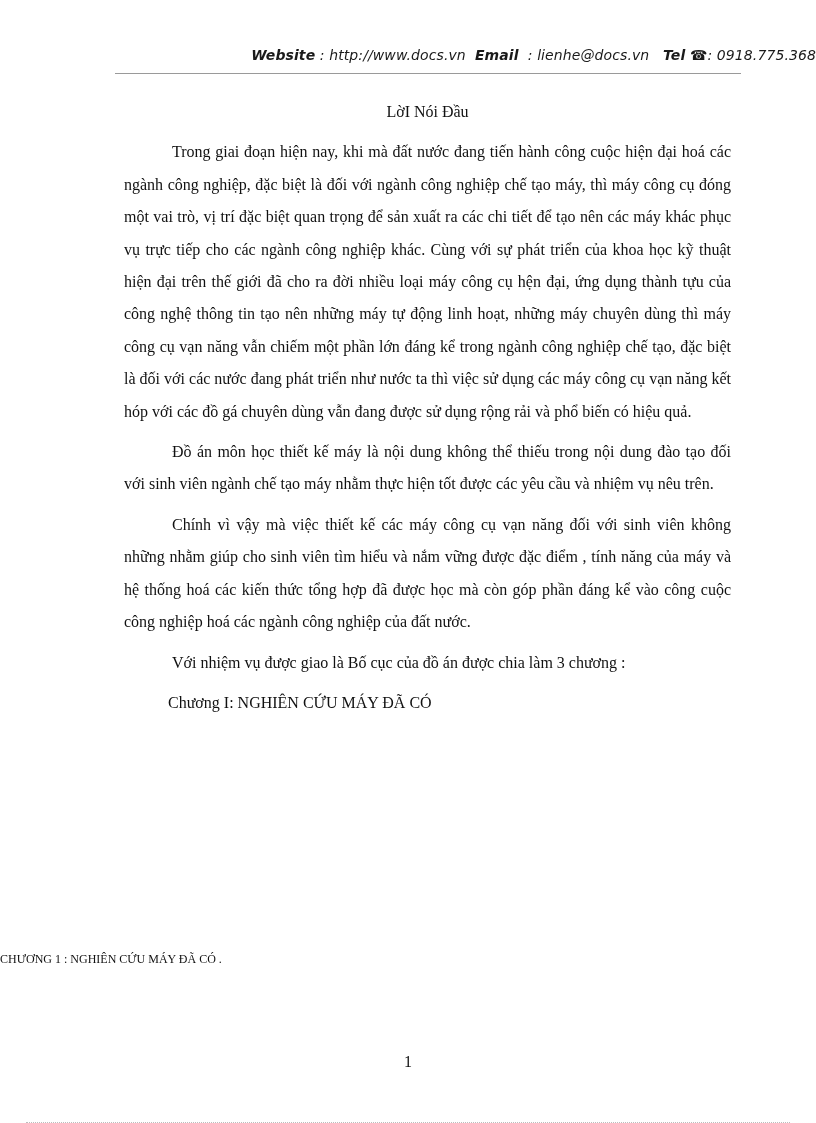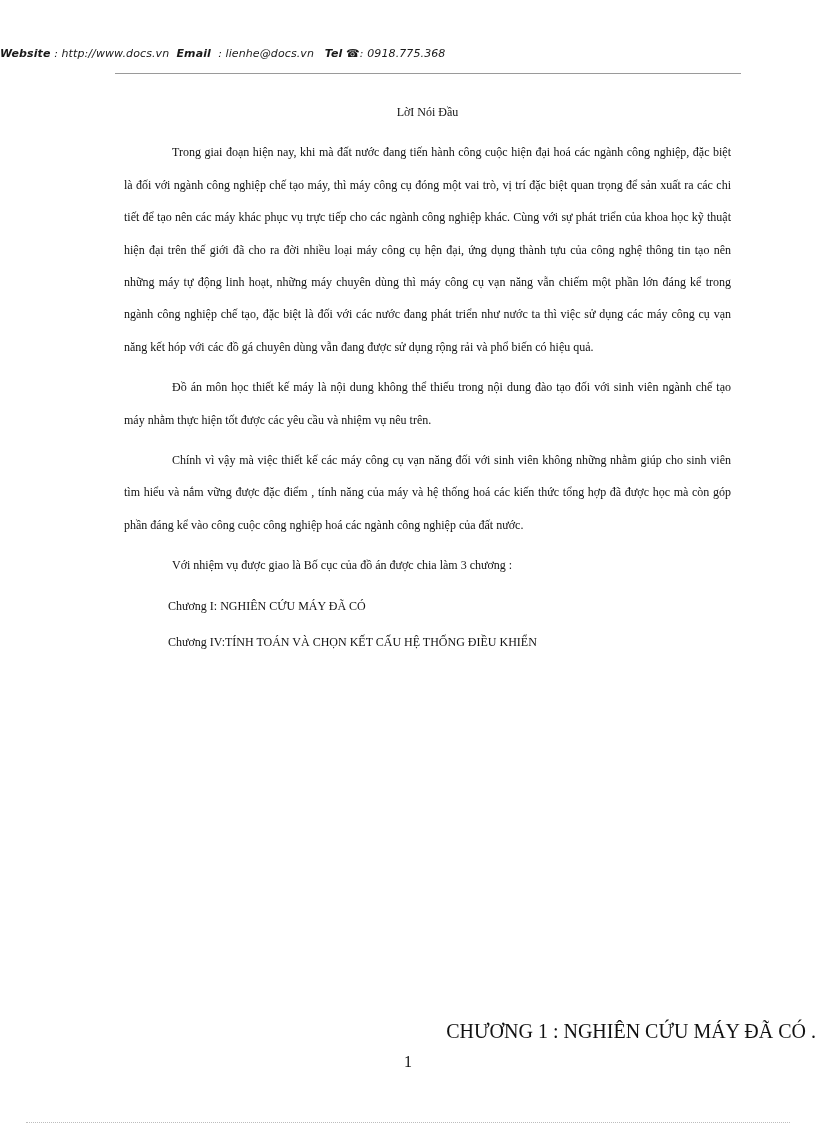--- a/index.html
+++ b/index.html
@@ -1,43 +1,43 @@
 <!DOCTYPE html>
 <html><head>
   <meta charset="utf-8">
   <style>
     html, body { margin: 0; padding: 0; background: #ffffff; }
     body { width: 816px; height: 1123px; position: relative; overflow: hidden; }
     .header {
       position: absolute; left: 0; right: 0; top: 47px;
-      text-align: left;
+      text-align: right;
       font-family: "DejaVu Sans", sans-serif;
-      font-size: 11px; font-style: italic; color: #1a1a1a;
+      font-size: 14px; font-style: italic; color: #1a1a1a;
       letter-spacing: 0.1px;
     }
     .header b { font-weight: bold; }
     .header-rule {
       position: absolute; left: 115px; width: 626px; top: 73px;
       border-top: 1px solid #9a9a9a;
     }
     .page {
       position: absolute; left: 116px; top: 96px; width: 623px;
       font-family: "Liberation Serif", serif;
-      font-size: 12px; color: #111;
+      font-size: 16px; color: #111;
       line-height: 32.4px;
     }
     .title { text-align: center; margin: 0; }
     p { margin: 8px; text-align: justify; text-indent: 48px; }
     p.nojustify { text-align: left; }
     .chapter-item { margin: 4px; text-indent: 48px; text-align: left; }
     .chapter-item.last { text-align: justify; text-align-last: left; }
     .chapter-heading {
-      position: absolute; left: 0; right: 0; top: 1020px;
-      text-align: right;
-      font-family: "Liberation Serif", serif; font-size: 20px; color: #111;
+      position: absolute; left: 0; right: 0; top: 952px;
+      text-align: left;
+      font-family: "Liberation Serif", serif; font-size: 12px; color: #111;
     }
     .page-number {
       position: absolute; left: 0; right: 0; top: 1053px;
       text-align: center;
       font-family: "Liberation Serif", serif; font-size: 16px; color: #111;
     }
     .footer-rule {
       position: absolute; left: 26px; width: 764px; top: 1122px;
       border-top: 1px dotted #bdbdbd;
     }
@@ -55,18 +55,17 @@
 </div>
 <div class="header-rule"></div>
 
 <div class="page">
   <div class="title">LờI Nói Đầu</div>
   <p>Trong giai  đoạn hiện nay, khi mà đất nước đang tiến hành công cuộc hiện đại hoá các ngành công nghiệp, đặc biệt là đối với ngành công nghiệp chế tạo máy, thì máy công cụ đóng một vai trò, vị trí đặc biệt quan trọng để sản xuất ra các chi tiết để tạo nên các máy khác phục vụ trực tiếp cho các ngành công nghiệp khác. Cùng với sự phát triển của khoa học kỹ thuật hiện đại trên thế giới đã cho ra đời nhiều loại máy công cụ hện đại, ứng dụng thành tựu của công nghệ thông tin tạo nên những máy tự động linh hoạt, những máy chuyên dùng thì máy công cụ vạn năng vẫn chiếm  một phần lớn đáng kể trong ngành công nghiệp chế tạo, đặc biệt là đối với các nước đang phát triển như nước ta thì việc sử dụng các máy công cụ vạn năng kết hóp với các đồ gá chuyên dùng vẫn đang được sử dụng rộng rải và phổ biến có hiệu quả.</p>
   <p>Đồ án môn học thiết kế máy là nội dung không thể thiếu trong nội dung đào tạo đối với sinh viên ngành chế tạo máy nhằm thực hiện tốt được các yêu cầu và nhiệm vụ nêu trên.</p>
   <p>Chính vì vậy mà việc thiết kế các máy công cụ vạn năng đối với sinh viên không những nhằm giúp cho sinh viên tìm hiểu và nắm vững được đặc điểm , tính năng của máy và hệ thống hoá  các kiến thức tổng hợp đã được học mà còn góp phần đáng kể vào công cuộc công nghiệp hoá các ngành công nghiệp của đất nước.</p>
   <p class="nojustify">Với nhiệm vụ được giao là Bố cục của đồ án được chia làm 3 chương :</p>
   <div class="chapter-item">Chương I: NGHIÊN CỨU MÁY ĐÃ CÓ</div>
-  <div class="chapter-item last">Chương IV:TÍNH  TOÁN VÀ CHỌN KẾT CẤU HỆ THỐNG ĐIỀU KHIỂN</div>
 </div>
 
 <div class="chapter-heading">CHƯƠNG 1 :  NGHIÊN CỨU MÁY ĐÃ CÓ .</div>
 <div class="page-number">1</div>
 <div class="footer-rule"></div>
 
 </body></html>

